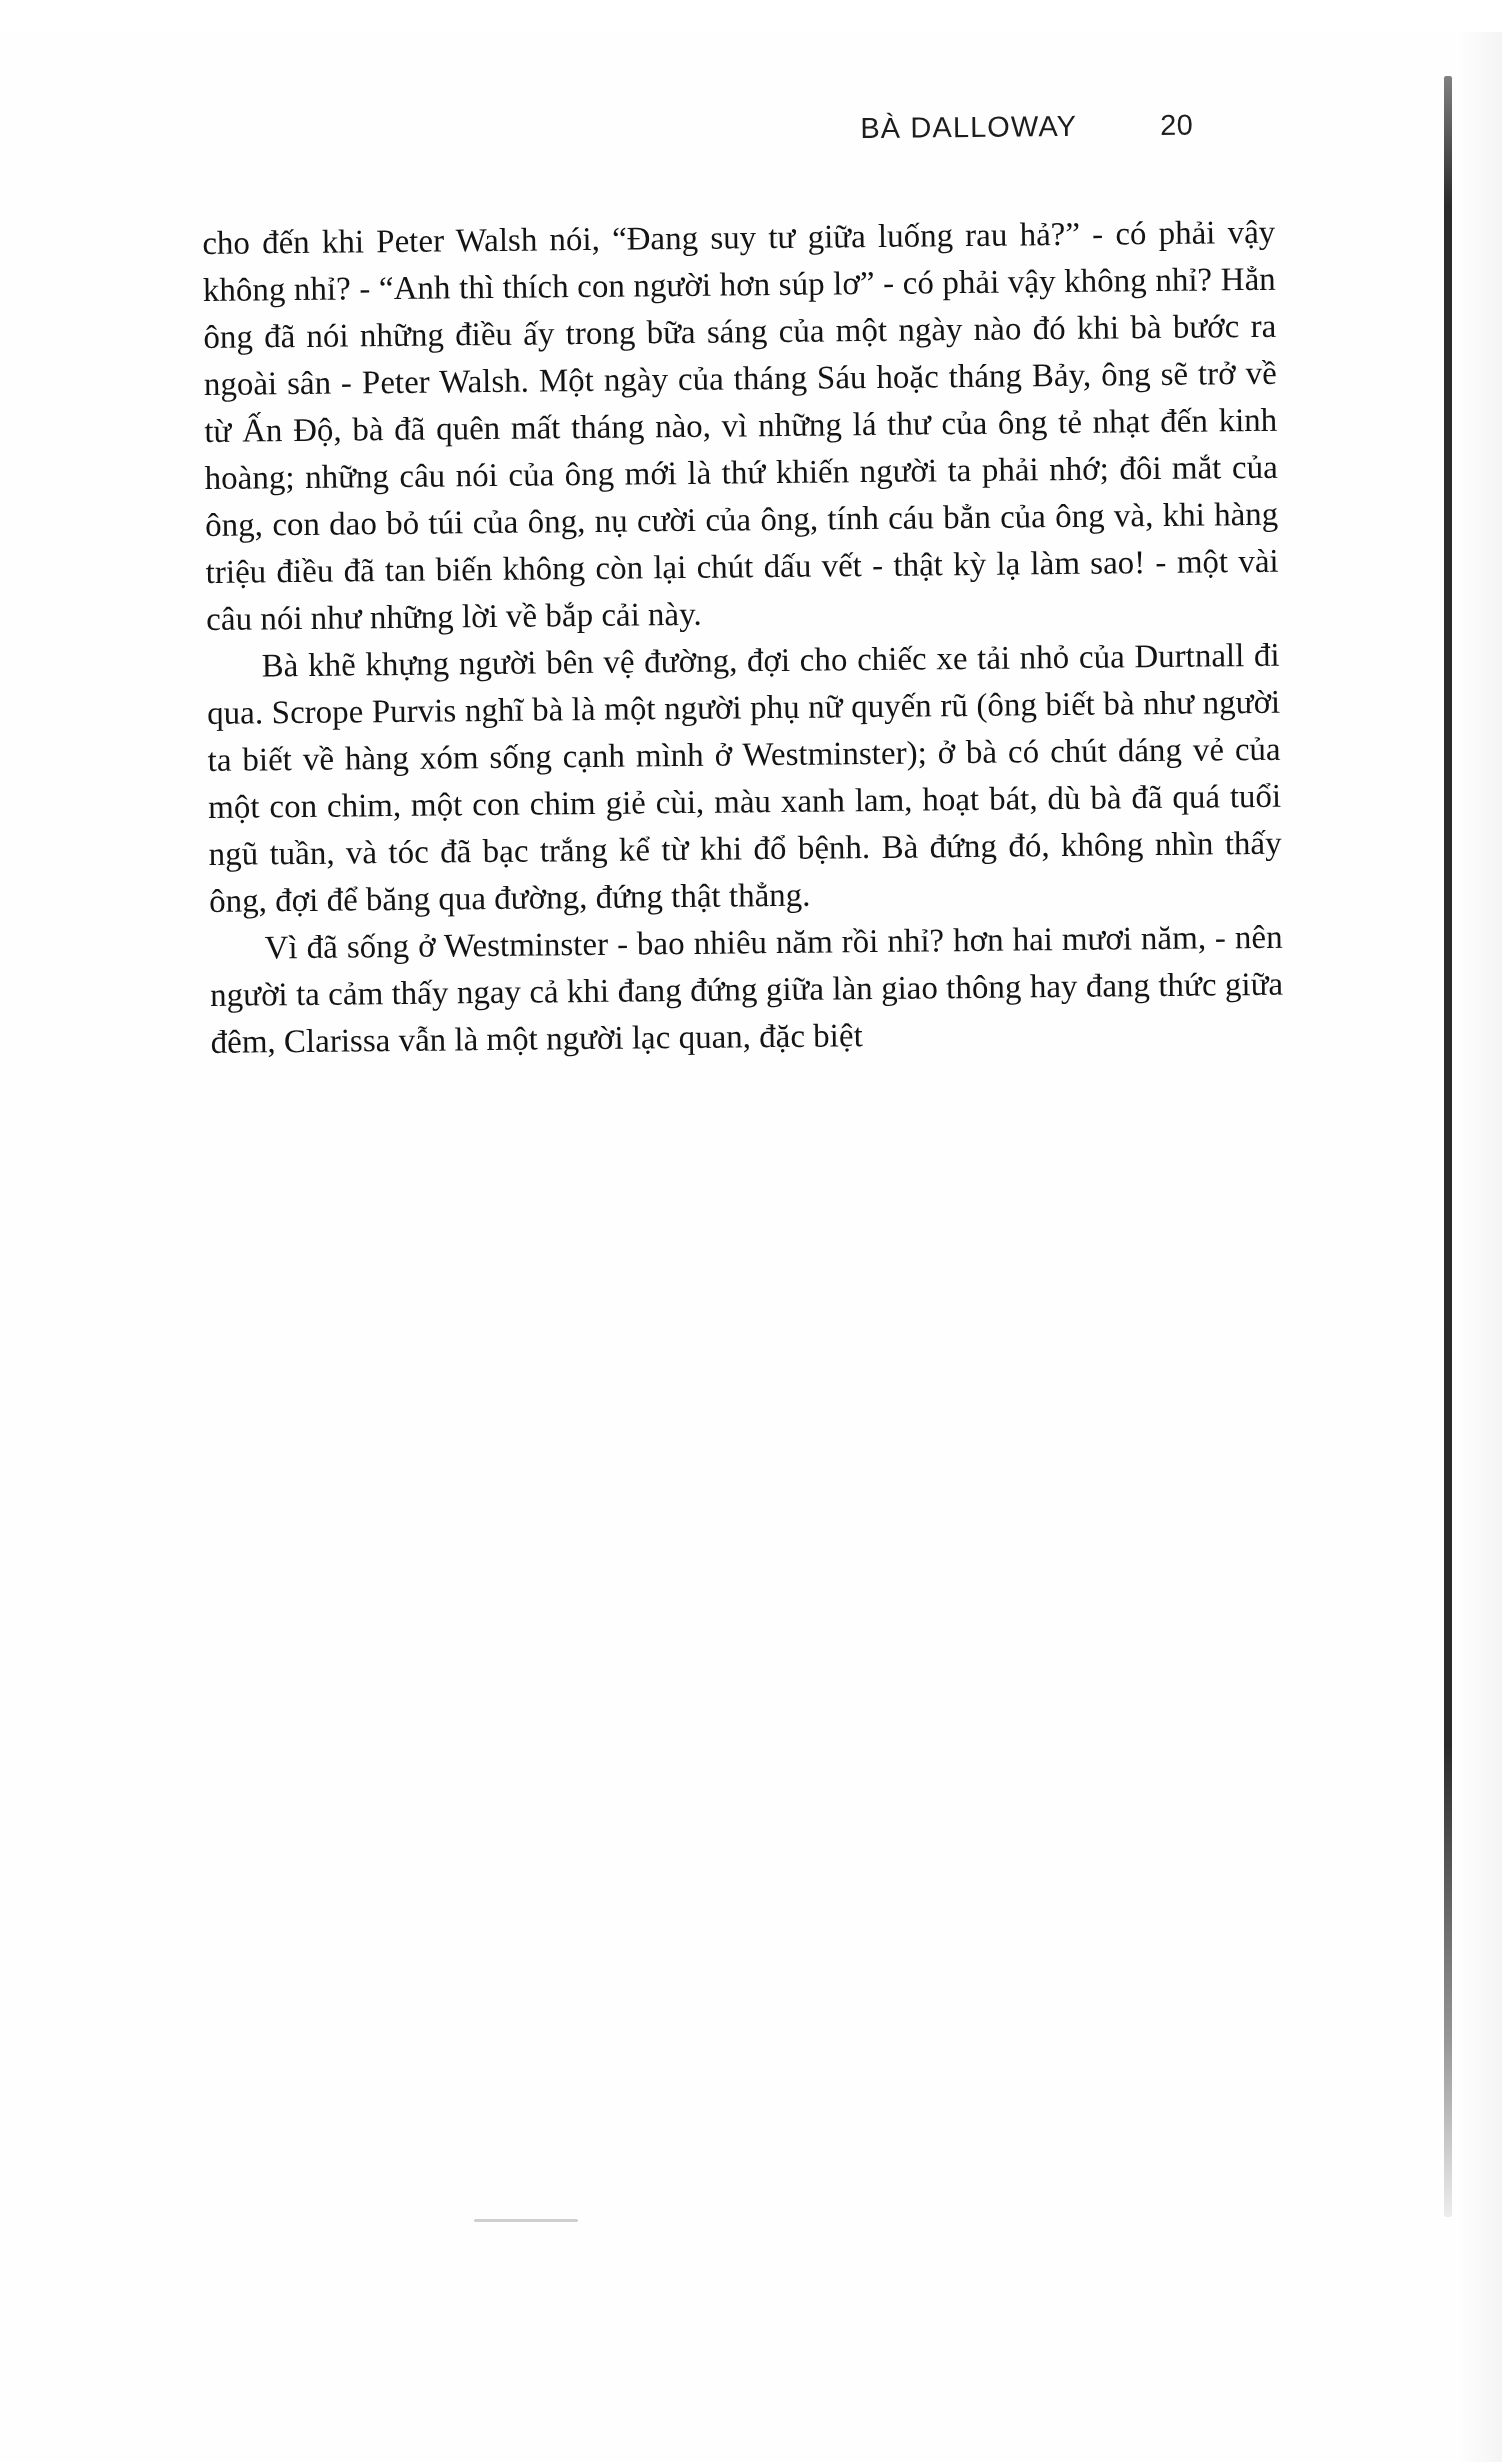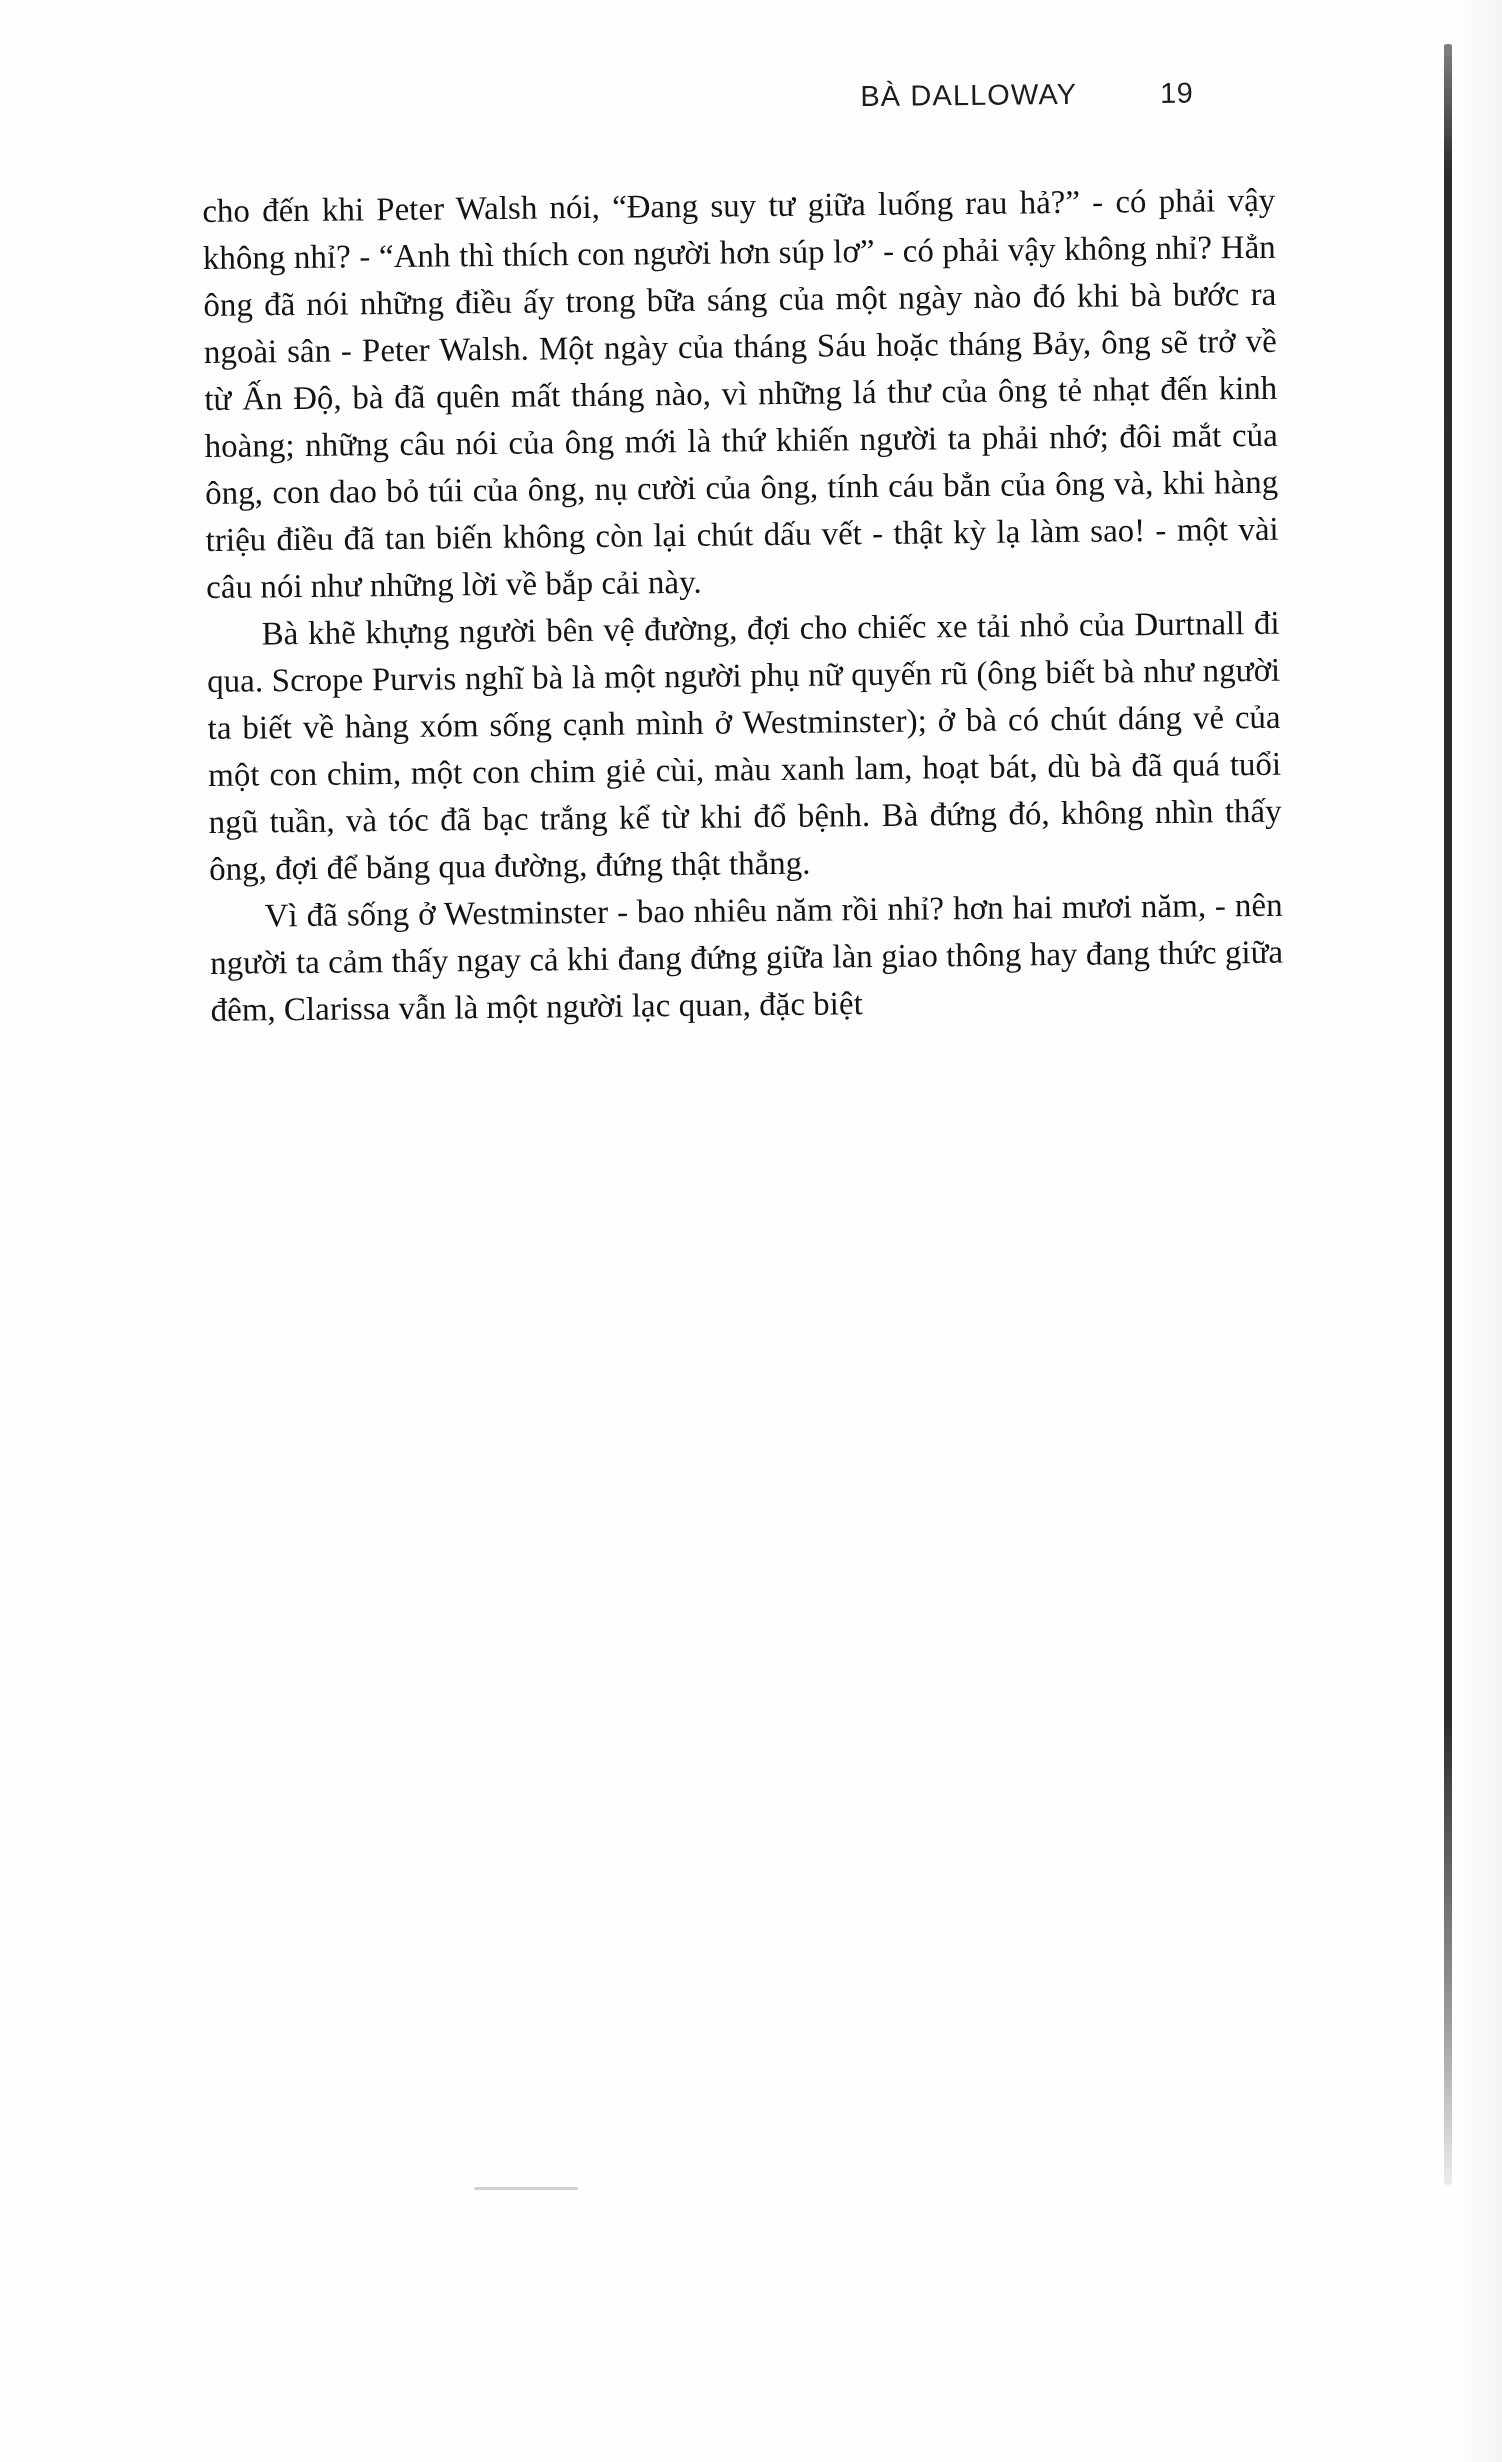--- a/index.html
+++ b/index.html
@@ -11,20 +11,21 @@
     width: 1502px;
     height: 2462px;
     position: relative;
     overflow: hidden;
     font-family: "Liberation Serif", serif;
   }
   .page {
     position: absolute;
     inset: 0;
     background: #fefefe;
+    margin-top: 32px;
   }
   
   .scan-edge {
     position: absolute;
     top: 44px;
     right: 50px;
     width: 8.1px;
     height: 2141px;
     background: linear-gradient(
       to bottom,
@@ -92,21 +93,21 @@
 </style>
 </head>
 <body>
 
 <div class="page">
 
   <div class="content">
 
     <div class="running-header">
       <span class="book-title">BÀ DALLOWAY</span>
-      <span class="page-num">19</span>
+      <span class="page-num">20</span>
     </div>
 
     <div class="body-text">
       <p>cho đến khi Peter Walsh nói, “Đang suy tư giữa luống rau hả?” - có phải vậy không nhỉ? - “Anh thì thích con người hơn súp lơ” - có phải vậy không nhỉ? Hẳn ông đã nói những điều ấy trong bữa sáng của một ngày nào đó khi bà bước ra ngoài sân - Peter Walsh. Một ngày của tháng Sáu hoặc tháng Bảy, ông sẽ trở về từ Ấn Độ, bà đã quên mất tháng nào, vì những lá thư của ông tẻ nhạt đến kinh hoàng; những câu nói của ông mới là thứ khiến người ta phải nhớ; đôi mắt của ông, con dao bỏ túi của ông, nụ cười của ông, tính cáu bẳn của ông và, khi hàng triệu điều đã tan biến không còn lại chút dấu vết - thật kỳ lạ làm sao! - một vài câu nói như những lời về bắp cải này.</p>
       <p class="indented">Bà khẽ khựng người bên vệ đường, đợi cho chiếc xe tải nhỏ của Durtnall đi qua. Scrope Purvis nghĩ bà là một người phụ nữ quyến rũ (ông biết bà như người ta biết về hàng xóm sống cạnh mình ở Westminster); ở bà có chút dáng vẻ của một con chim, một con chim giẻ cùi, màu xanh lam, hoạt bát, dù bà đã quá tuổi ngũ tuần, và tóc đã bạc trắng kể từ khi đổ bệnh. Bà đứng đó, không nhìn thấy ông, đợi để băng qua đường, đứng thật thẳng.</p>
       <p class="indented">Vì đã sống ở Westminster - bao nhiêu năm rồi nhỉ? hơn hai mươi năm, - nên người ta cảm thấy ngay cả khi đang đứng giữa làn giao thông hay đang thức giữa đêm, Clarissa vẫn là một người lạc quan, đặc biệt</p>
     </div>
 
   </div>
 

